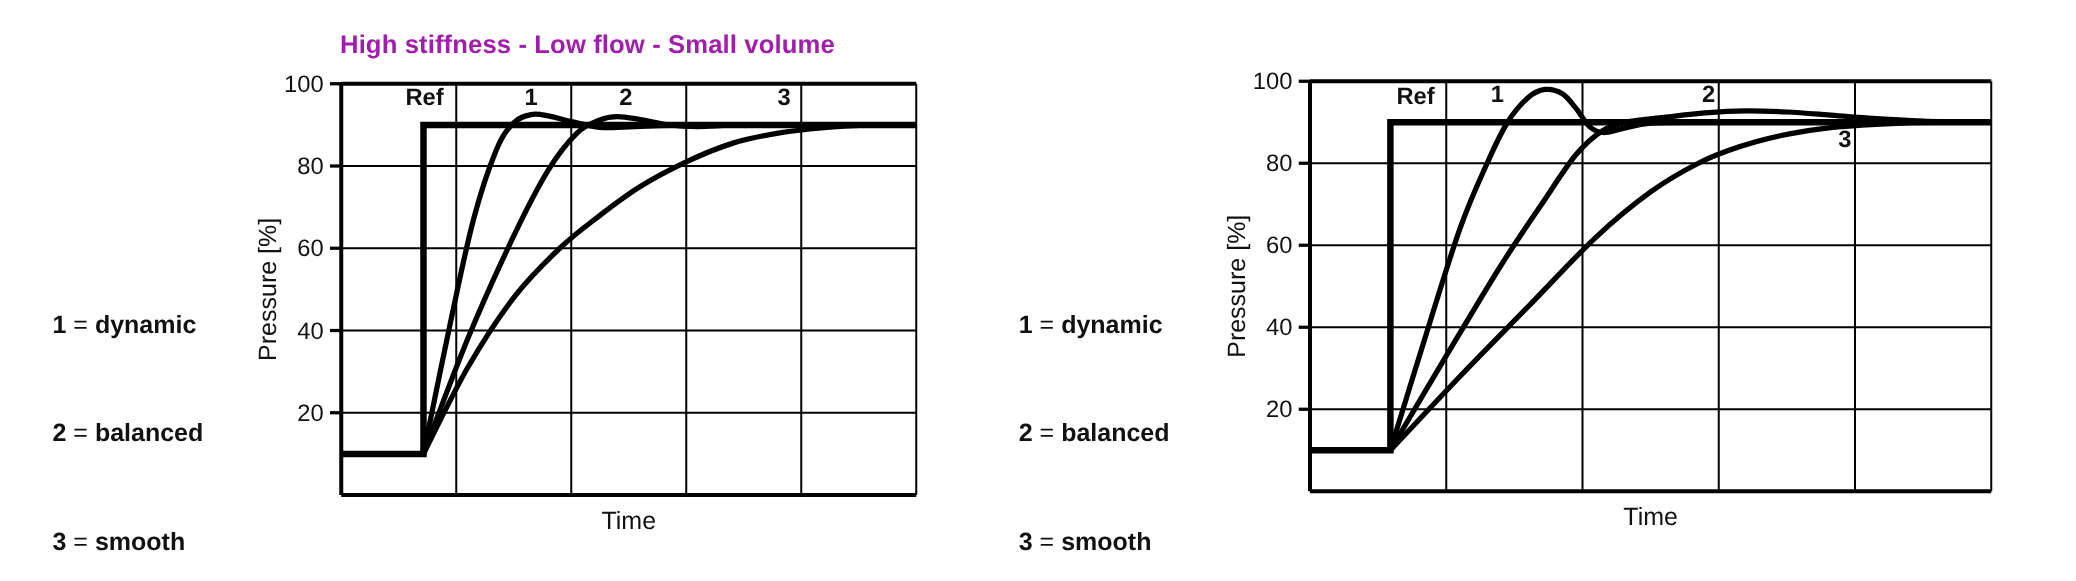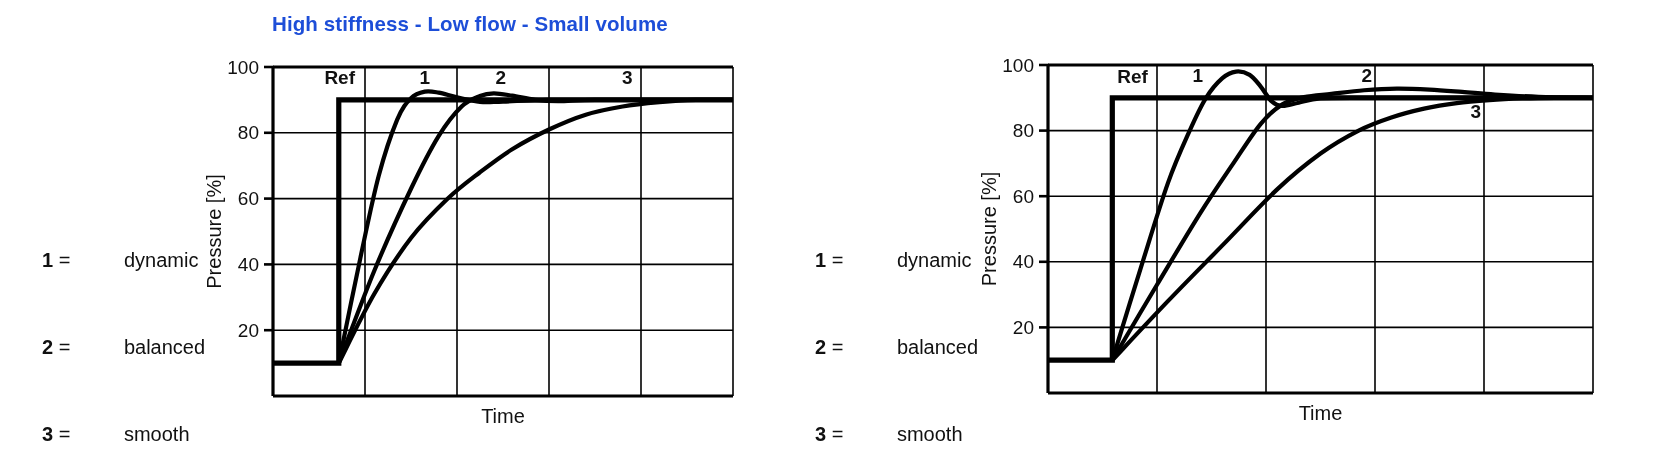--- a/index.html
+++ b/index.html
@@ -22,26 +22,26 @@
   .panel {
     position: absolute;
     top: 0;
     height: 465px;
   }
   .panel-left  { left: 0;   width: 800px; }
   .panel-right { left: 800px; width: 861px; }
 
   .panel-title {
     position: absolute;
-    top: 12px;
+    top: 24px;
     font-size: 20.5px;
     font-weight: bold;
     letter-spacing: 0.1px;
     white-space: pre;
-    color: #1d4ed8;
+    color: #a21caf;
   }
   .title-left  { left: 272px; }
   .title-right { left: 245px; }
 
   .legend {
     position: absolute;
     font-size: 20px;
     line-height: 29px;
     color: #111111;
     white-space: pre;
@@ -52,22 +52,21 @@
     display: block;
     white-space: pre;
   }
   .legend-num {
     font-weight: bold;
   }
   .legend-eq {
     font-weight: normal;
   }
   .legend-txt {
-    font-weight: normal;
-    margin-left: 48px;
+    font-weight: bold;
   }
 
   .chart-svg {
     position: absolute;
     top: 0;
     left: 0;
     overflow: visible;
   }
 
   .tick-label {

